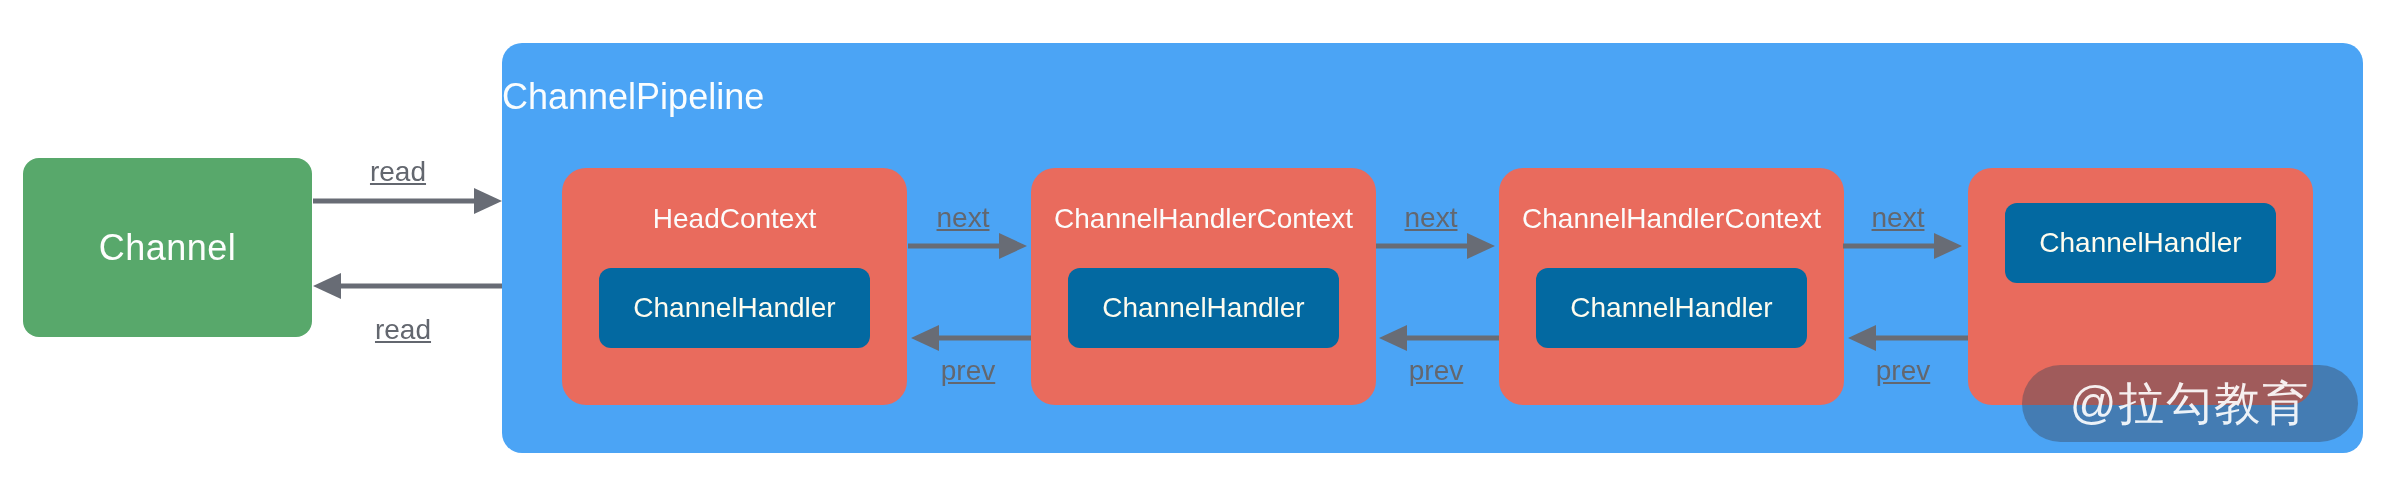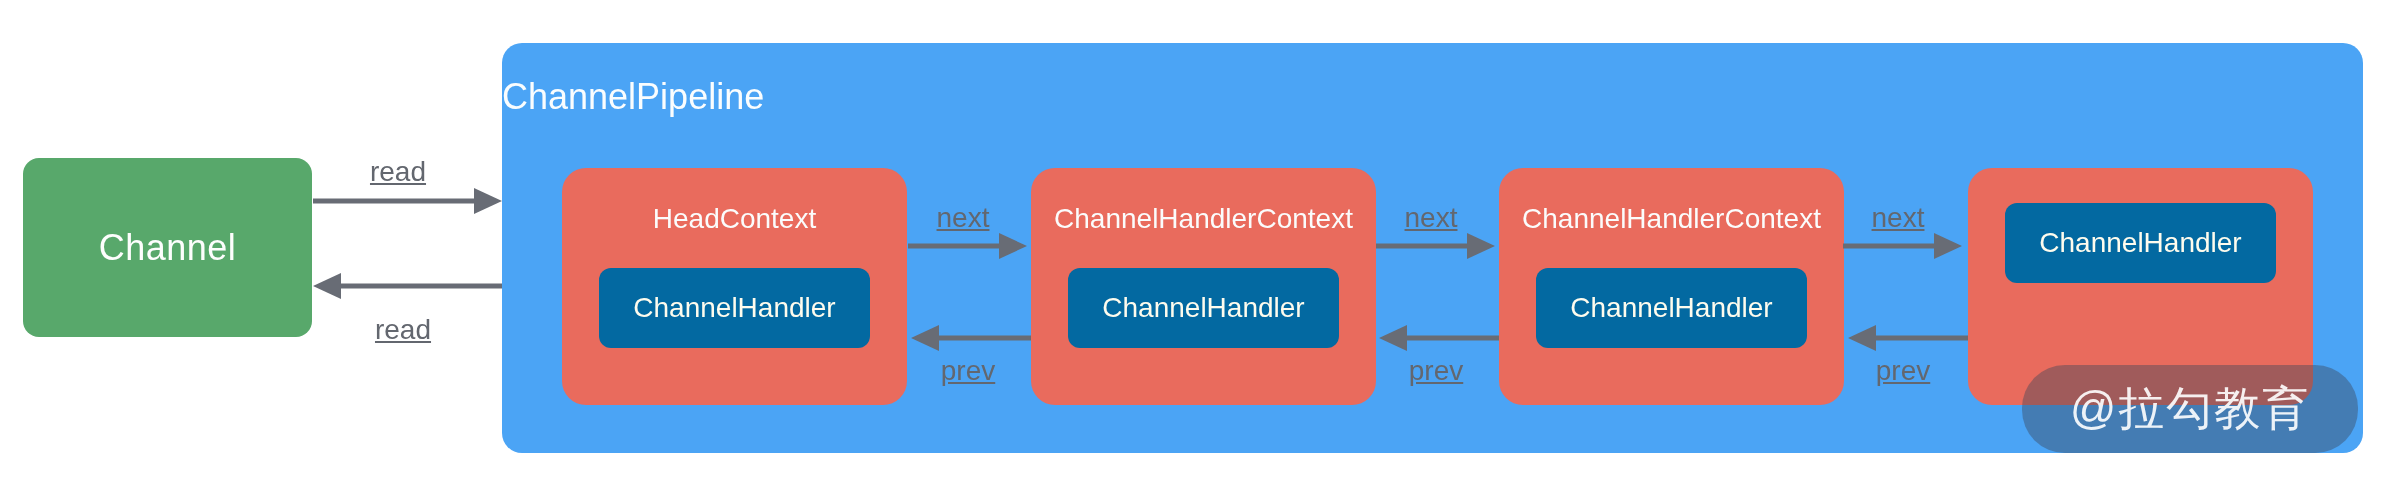--- a/index.html
+++ b/index.html
@@ -58,21 +58,21 @@
   .lbl-next2{left:1431px;top:218px;}
   .lbl-prev2{left:1436px;top:371px;}
   .lbl-next3{left:1898px;top:218px;}
   .lbl-prev3{left:1903px;top:371px;}
   
   .arrows-layer{position:absolute;left:0;top:0;width:2390px;height:486px;}
   .arrow-line{stroke:#686C75;stroke-width:5;}
   .arrow-head{fill:#686C75;}
   
   .watermark{
-    position:absolute;left:2022px;top:365px;width:336px;height:88px;
+    position:absolute;left:2022px;top:365px;width:336px;height:77px;
     border-radius:43px;background:rgba(59,69,87,0.42);
     display:flex;align-items:center;justify-content:center;z-index:5;
   }
   .watermark .wm-text{color:rgba(255,255,255,0.9);font-size:46px;letter-spacing:2px;}
 </style>
 </head>
 <body>
 
 <div class="canvas">
 

